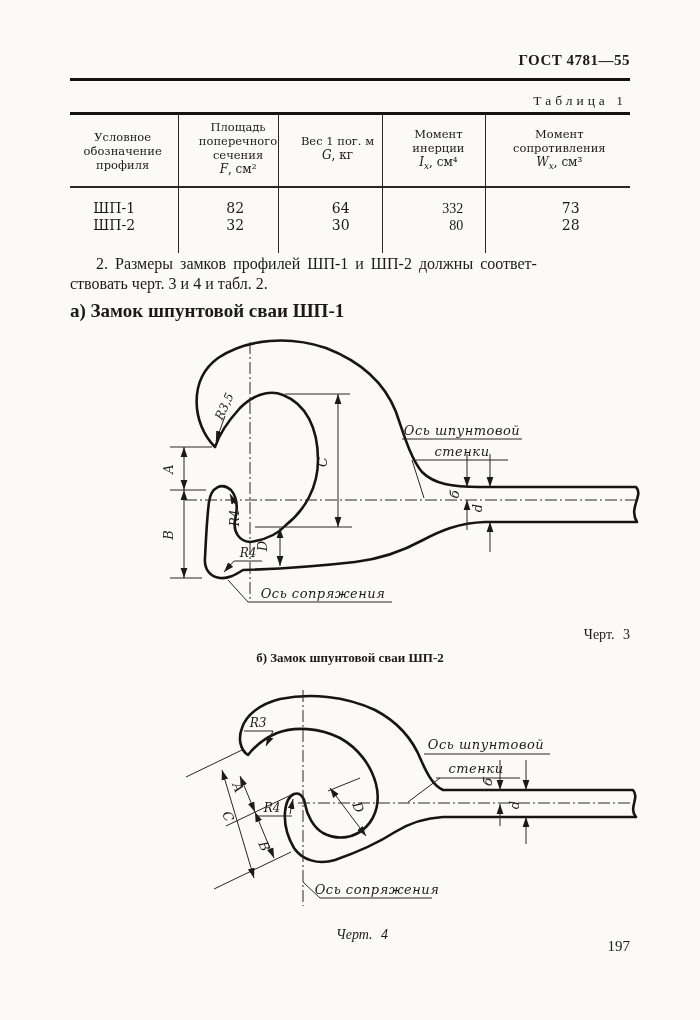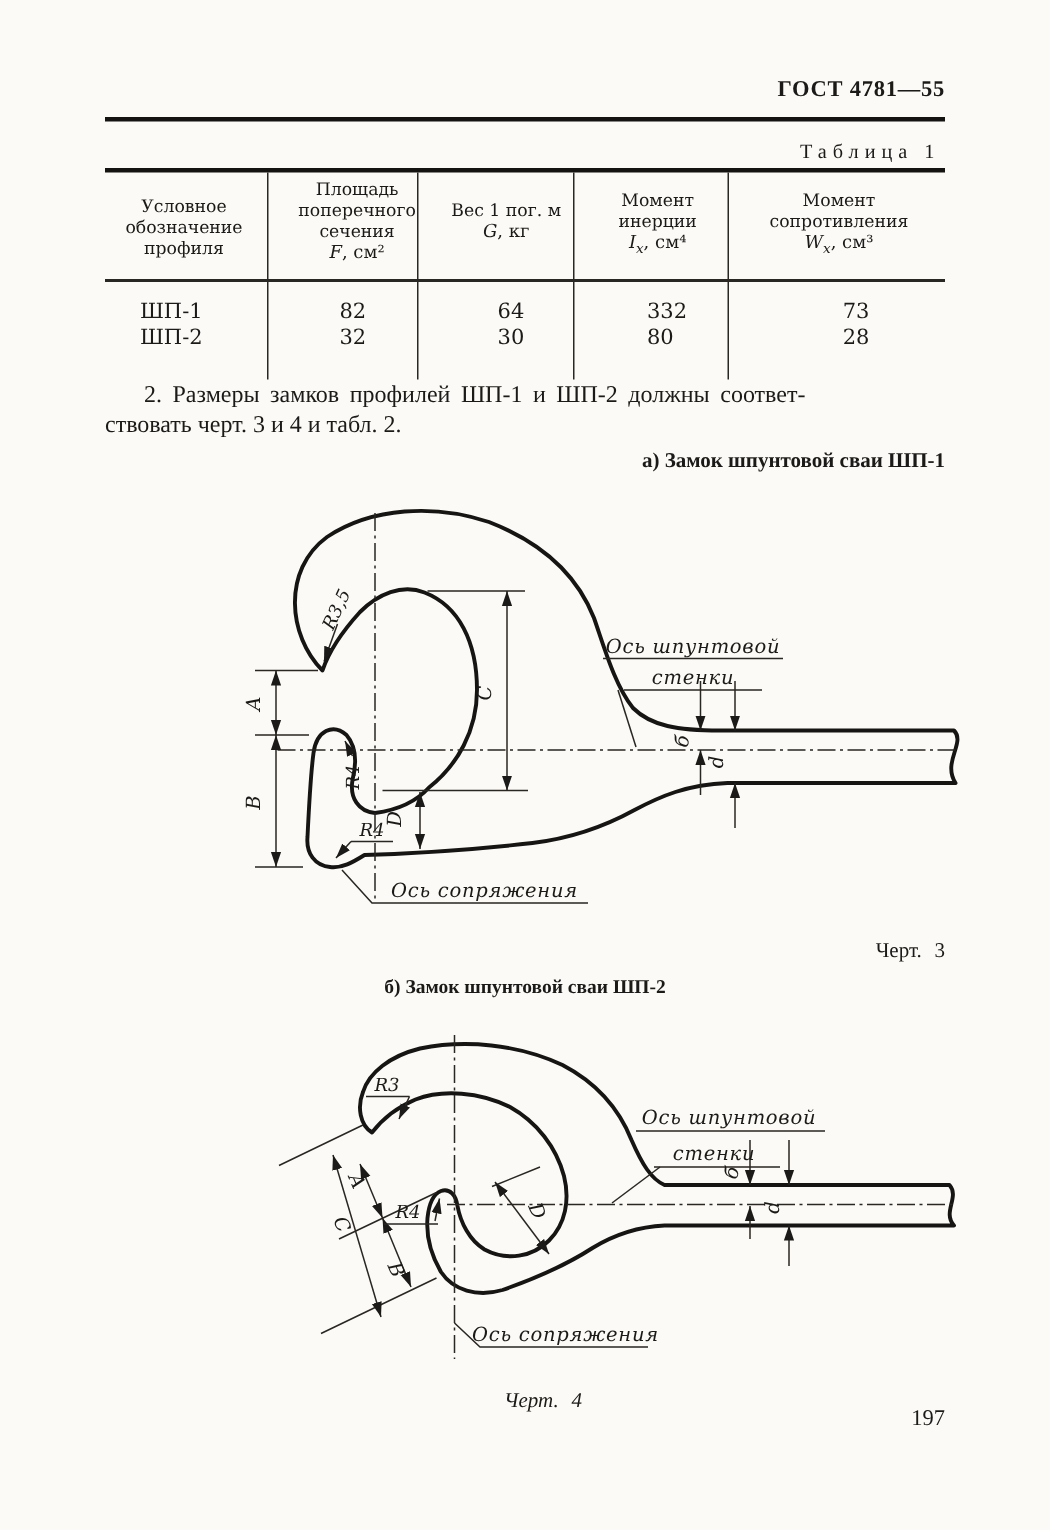--- a/index.html
+++ b/index.html
@@ -17,26 +17,26 @@
   .tbl .vline{top:2.5px;width:1px;height:138px;background:#2a2622;}
   .hdr-row{left:0;top:3px;width:560px;height:71px;display:flex;}
   .hdr-cell{display:flex;flex-direction:column;align-items:center;justify-content:center;
             font-size:11.5px;line-height:14px;text-align:center;}
   .sym-line{font-size:12px;line-height:15px;}
   .sym-line i{font-style:italic;}
   .sym-line sub{font-size:9px;font-style:italic;}
   .body-row{left:0;width:560px;height:17px;display:flex;font-size:14px;line-height:17px;gap:22px;}
   .body-cell{display:flex;align-items:center;justify-content:center;}
   .c1{width:108px;} .c2{width:100px;padding-left:14px;} .c3{width:104px;} .c4{width:103px;} .c5{width:145px;}
-  .num-r{display:inline-block;width:32px;text-align:left;}
+  .num-r{display:inline-block;width:32px;text-align:right;font-family:Liberation Serif, serif;}
   
   .para{left:70px;top:254px;width:560px;font-size:16px;line-height:20px;}
   .para .l1{display:block;text-indent:26px;word-spacing:3px;}
   .para .l2{display:block;}
-  .cap-a{left:70px;top:300px;width:560px;text-align:right;font-weight:bold;font-size:14px;}
+  .cap-a{left:70px;top:300px;width:560px;text-align:left;font-weight:bold;font-size:19px;}
   .cap-b{left:70px;top:650px;width:560px;text-align:center;font-weight:bold;font-size:13px;}
   .fig-lbl3{left:70px;top:627px;width:560px;text-align:right;font-size:14px;word-spacing:5px;}
   .fig-lbl4{left:82px;top:927px;width:560px;text-align:center;font-size:14px;word-spacing:5px;font-style:italic;}
   .pg-num{left:70px;top:938px;width:560px;text-align:right;font-size:15px;}
   
   svg{position:absolute;overflow:visible;}
   #fig3{left:140px;top:332px;width:500px;height:288px;}
   #fig4{left:170px;top:688px;width:480px;height:250px;}
   .outline{fill:none;stroke:#171513;stroke-width:2.6;stroke-linejoin:round;}
   .cline{fill:none;stroke:#2a2622;stroke-width:1;stroke-dasharray:12 3 2 3;}

